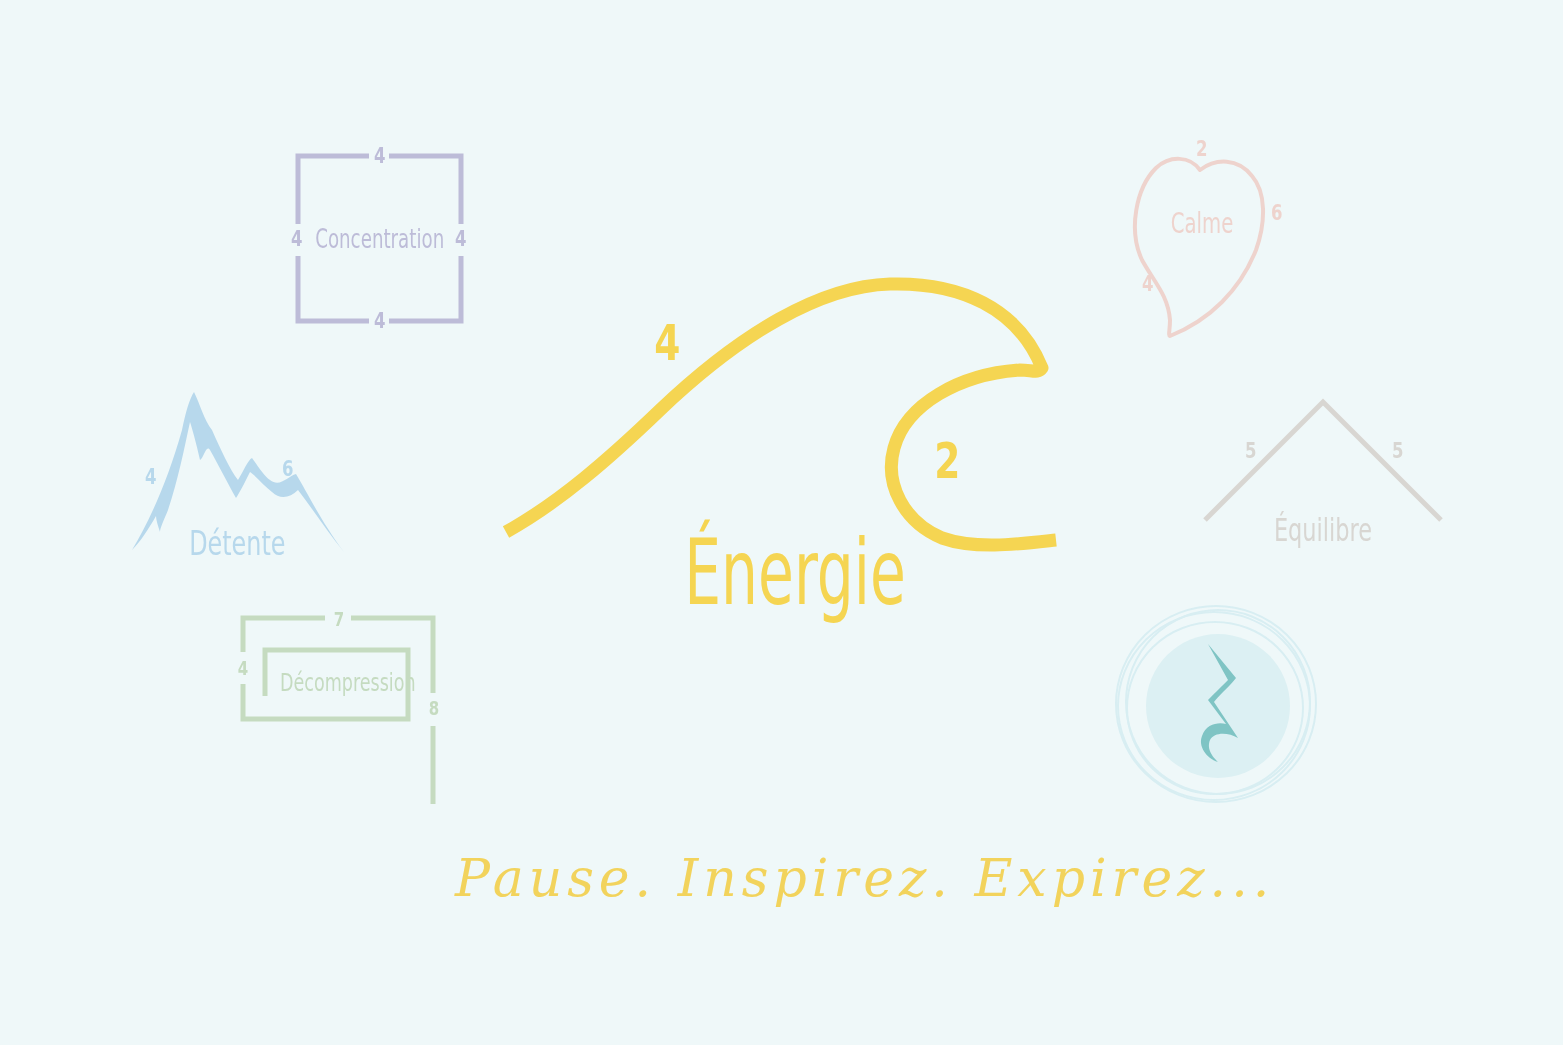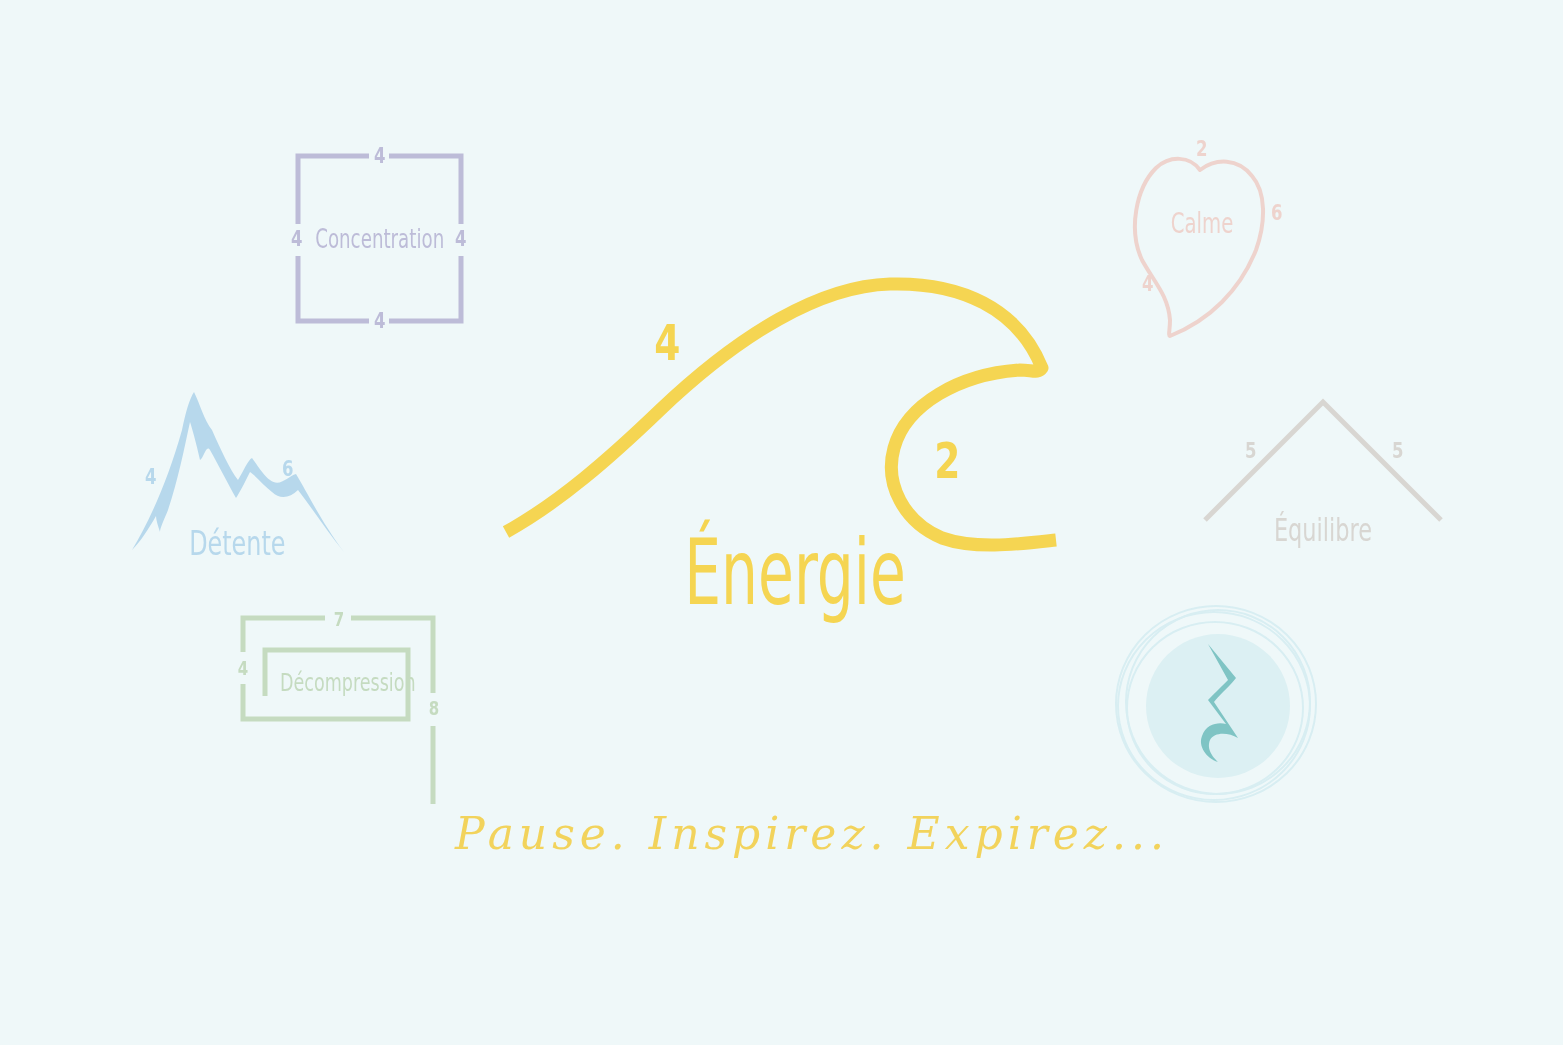--- a/index.html
+++ b/index.html
@@ -21,23 +21,23 @@
   }
   .num {
     position:absolute; white-space:nowrap;
     font-family:"DejaVu Sans", sans-serif;
     font-weight:bold;
     transform:scaleX(0.75);
     transform-origin:center center;
     line-height:1;
   }
   .tagline {
-    position:absolute; left:455px; top:808px; width:660px;
+    position:absolute; left:455px; top:848px; width:660px;
     font-family:"DejaVu Serif", serif; font-style:italic;
-    font-size:44px; letter-spacing:5px;
+    font-size:52px; letter-spacing:5px;
     text-align:center; white-space:nowrap;
   }
 </style>
 </head>
 <body>
 
 <div class="item" style="left:285px; top:140px; width:195px; height:200px;">
   <svg width="195" height="200">
     <g fill="none" stroke="#bdbcd8" stroke-width="5" stroke-linecap="butt">
       <path d="M84 16 H13 V84"></path>

